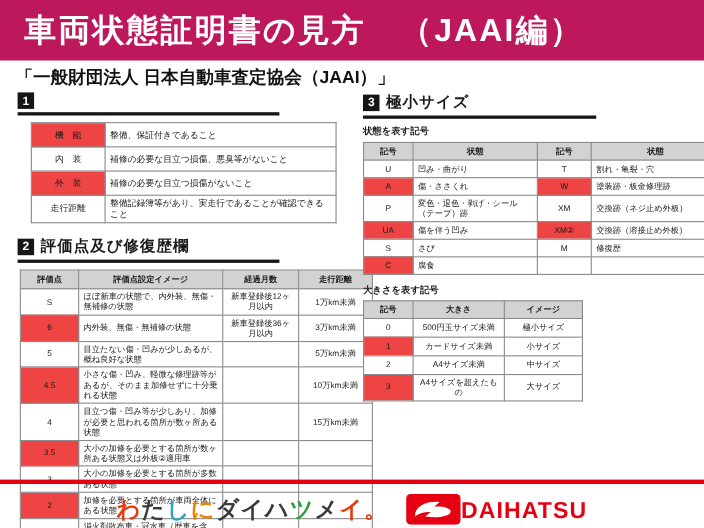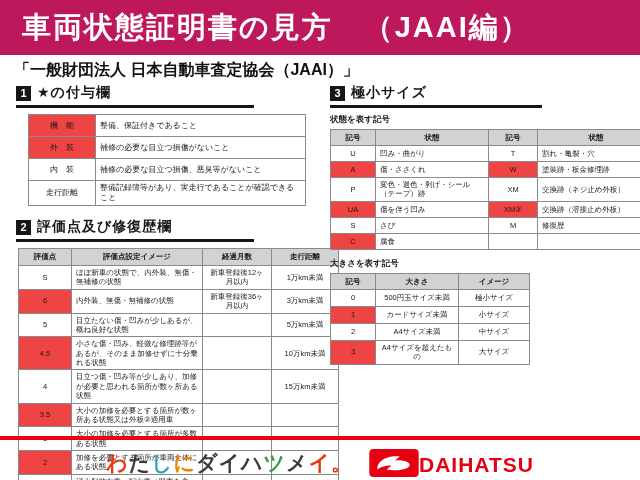--- a/index.html
+++ b/index.html
@@ -79,36 +79,35 @@
 <div class="banner">
   <h1>車両状態証明書の見方　（JAAI編）</h1>
 </div>
 
 <div class="subtitle">「一般財団法人 日本自動車査定協会（JAAI）」</div>
 
 <div class="col left">
 
   <div class="sec-head">
     <span class="numbox">1</span>
-    <span class="sec-title">★の付与欄</span>
   </div>
 
   <table class="t1">
     <tbody>
         <tr>
       <td class="sym c-label shade">機　能</td>
       <td class="desc">整備、保証付きであること</td>
     </tr>
     <tr>
+      <td class="sym c-label">内　装</td>
+      <td class="desc">補修の必要な目立つ損傷、悪臭等がないこと</td>
+    </tr>
+    <tr>
       <td class="sym c-label shade">外　装</td>
       <td class="desc">補修の必要な目立つ損傷がないこと</td>
-    </tr>
-    <tr>
-      <td class="sym c-label">内　装</td>
-      <td class="desc">補修の必要な目立つ損傷、悪臭等がないこと</td>
     </tr>
     <tr>
       <td class="sym c-label">走行距離</td>
       <td class="desc">整備記録簿等があり、実走行であることが確認できること</td>
     </tr>
   </tbody>
     </table>
 
   <div class="sec-head" style="margin-top:12px;">
     <span class="numbox">2</span>

